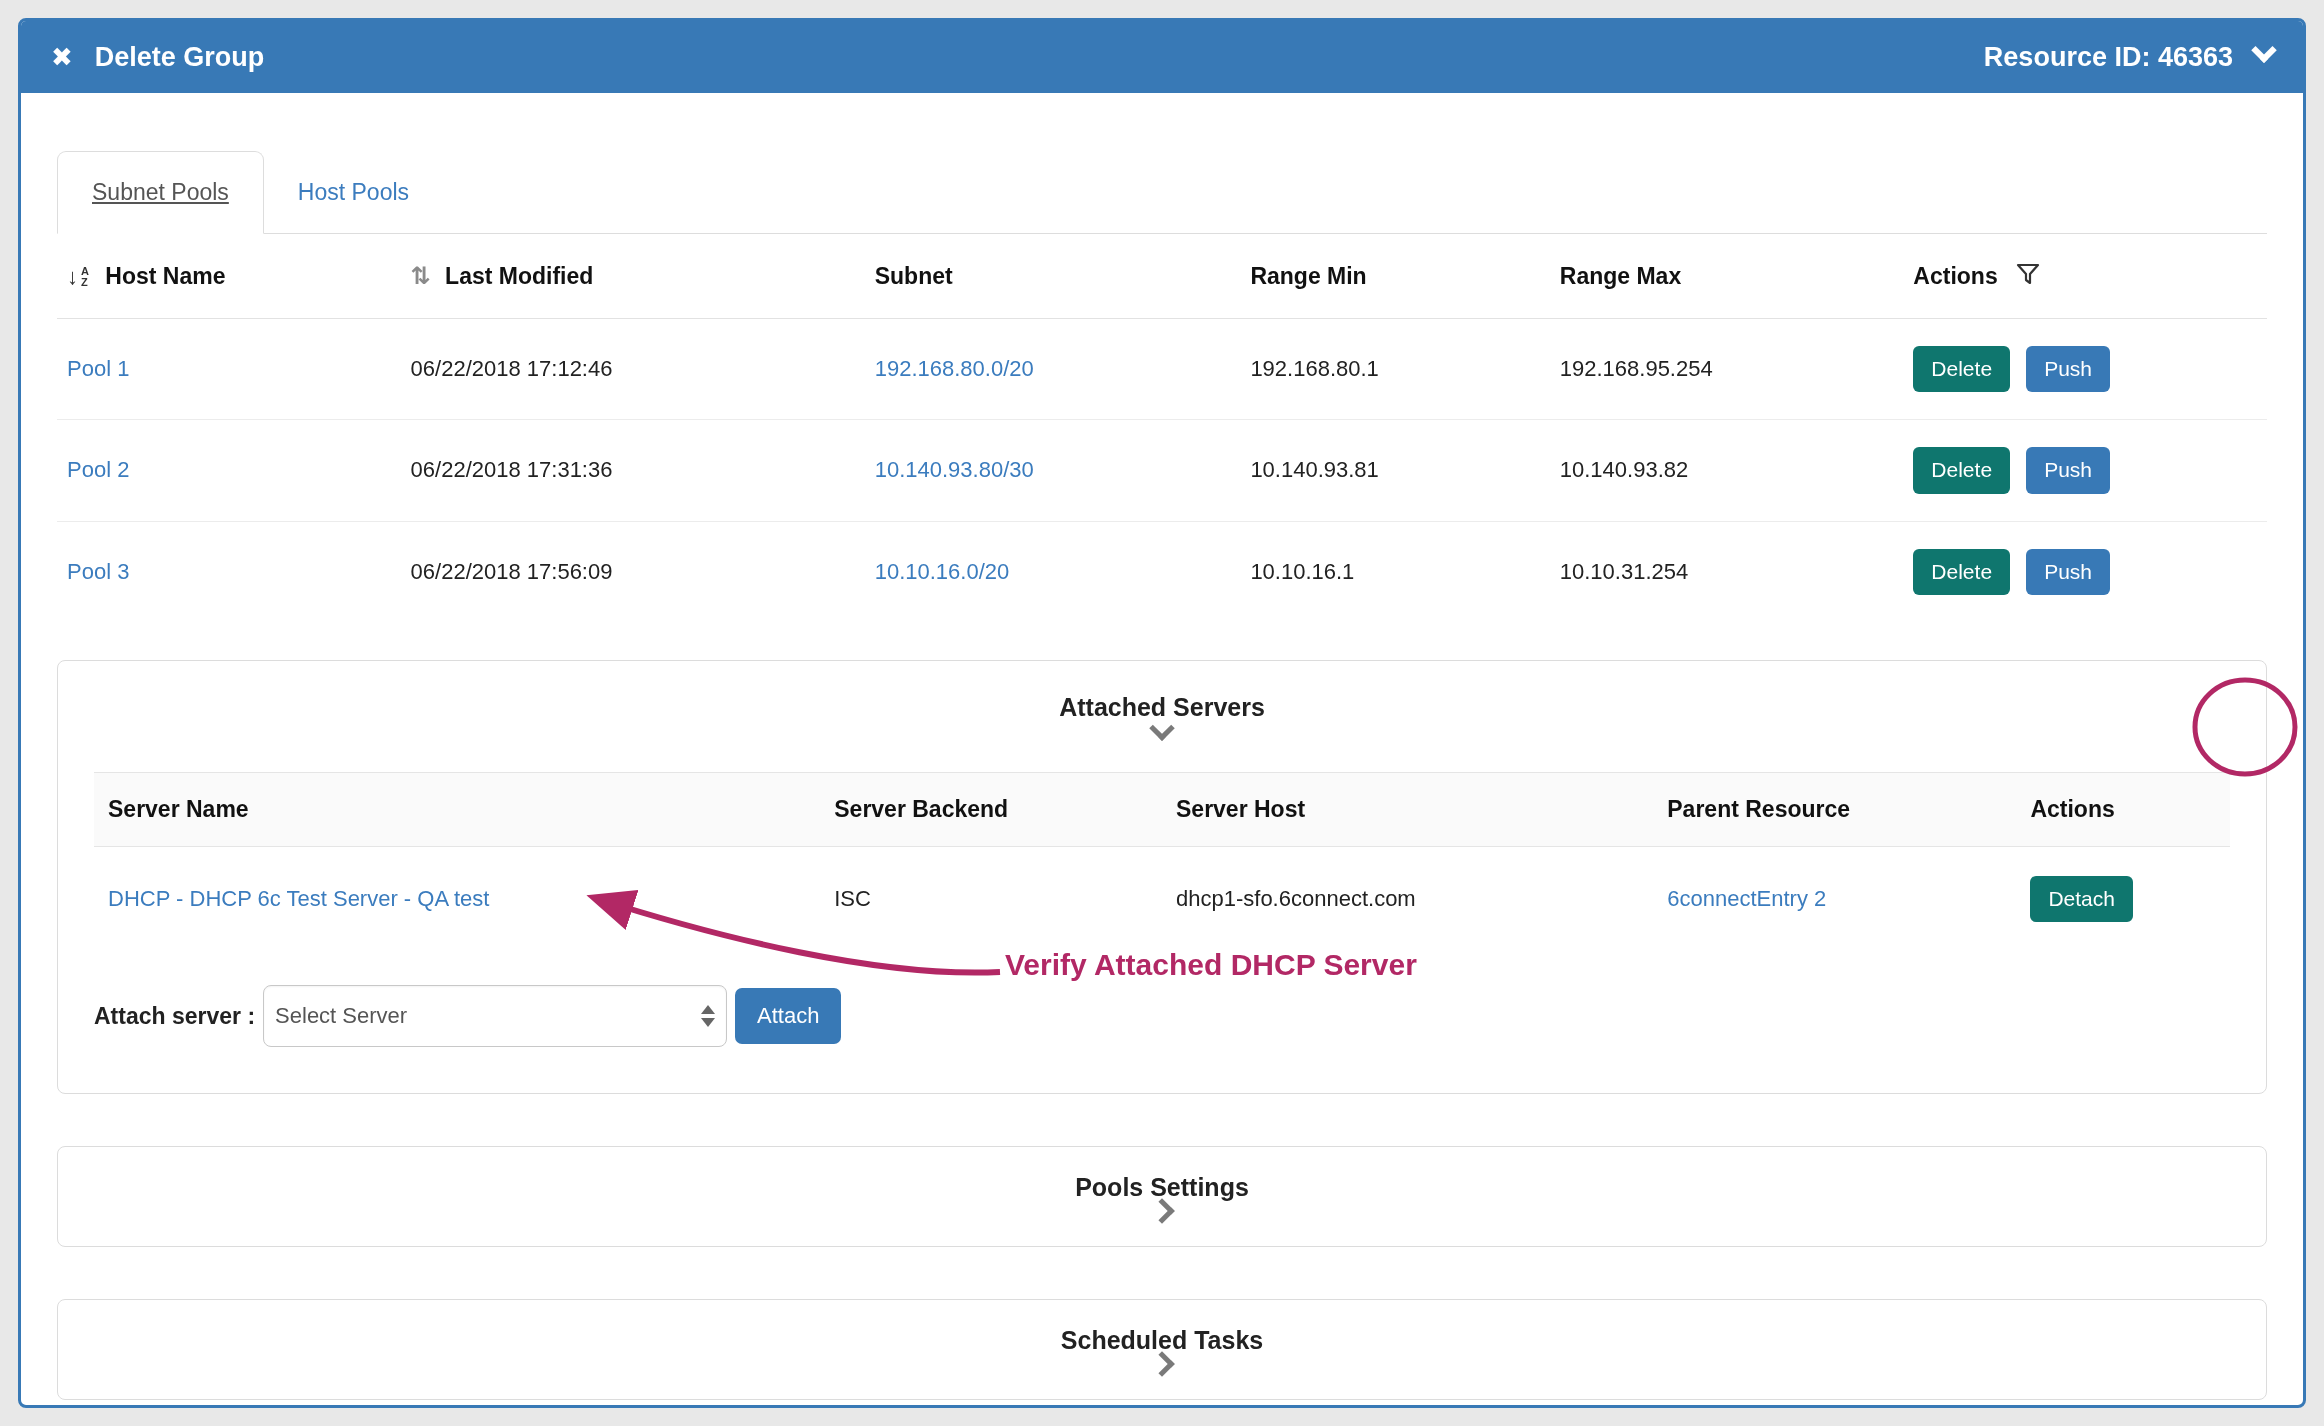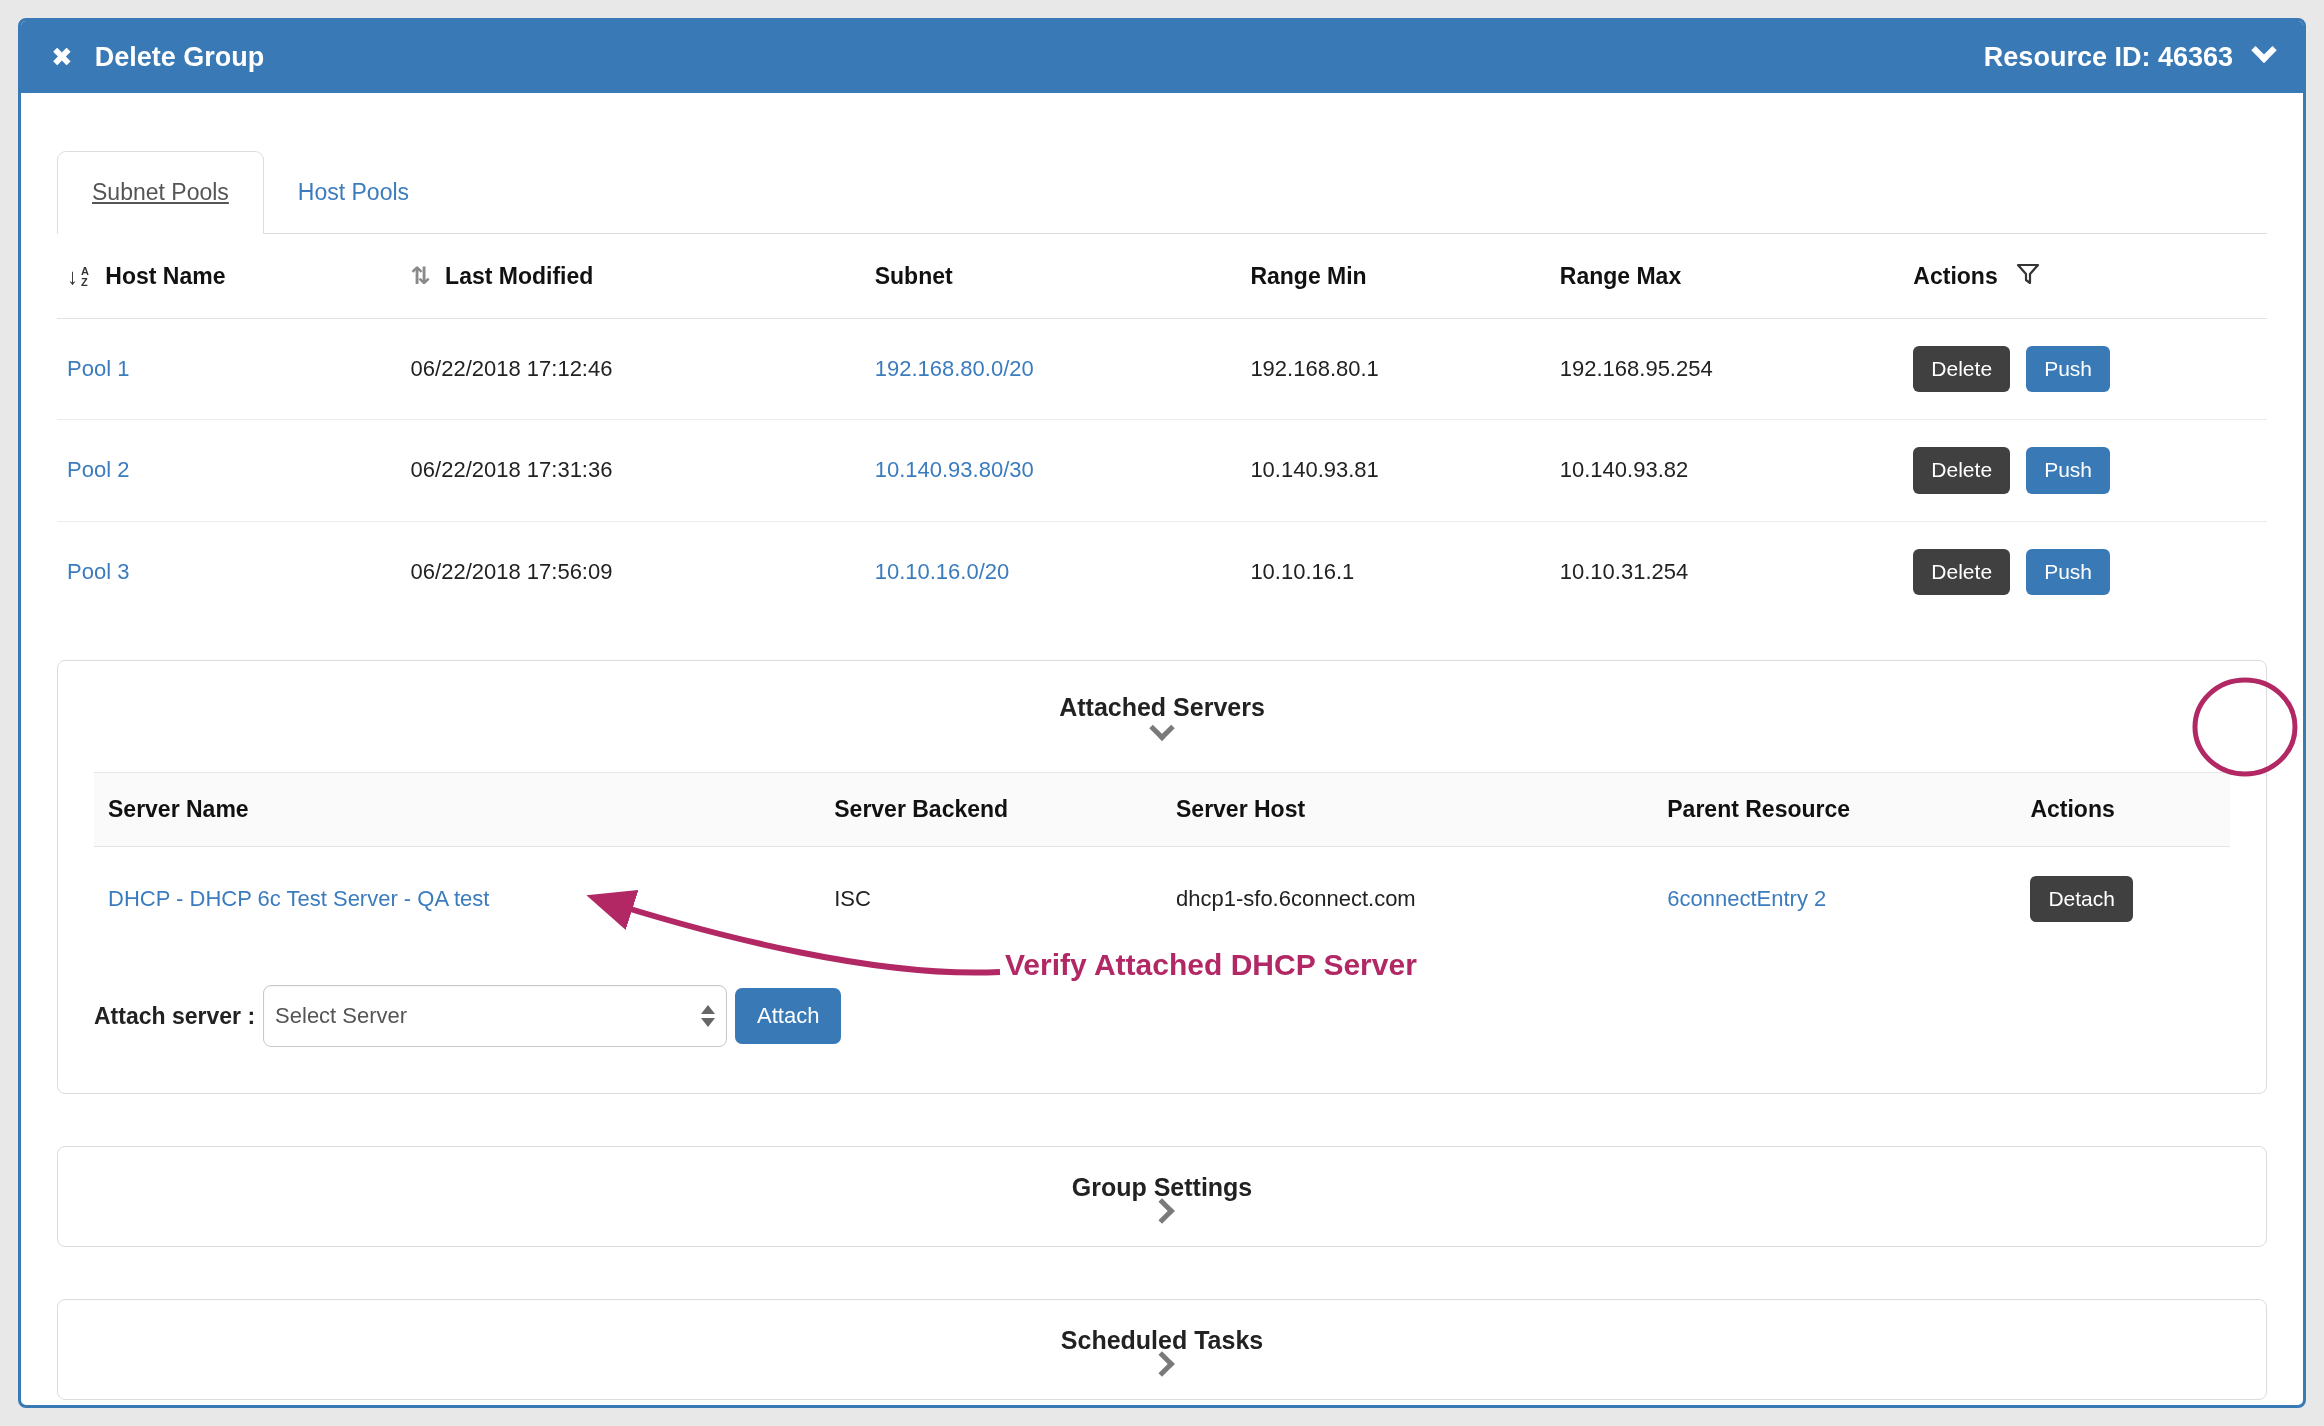--- a/index.html
+++ b/index.html
@@ -55,21 +55,21 @@
     border-radius: 7px;
     color: #fff;
     font-family: inherit;
     font-size: 22px;
     padding: 14px 22px;
     cursor: pointer;
     line-height: 1.25;
   }
   .btn-green { background: #4cab4c; }
   .btn-blue  { background: #3879b6; }
-  .btn-red   { background: #404040; }
+  .btn-red   { background: #0f766e; }
   .btn-sm    { font-size: 21px; padding: 10px 18px; border-radius: 6px; }
   
   .tabs { display: flex; margin-top: 58px; border-bottom: 1px solid #dddddd; align-items: flex-end; }
   .tab { font-size: 23px; padding: 27px 34px; cursor: pointer; }
   .tab.active {
     border: 1px solid #dddddd;
     border-bottom: 1px solid #ffffff;
     margin-bottom: -1px;
     border-radius: 9px 9px 0 0;
     color: #555;
@@ -309,21 +309,21 @@
               <i class="up"></i>
               <i class="dn"></i>
             </span>
         </div>
         <button class="btn btn-blue">Attach</button>
       </div>
     </div>
 
     <div class="panel collapsed">
       <div class="panel-header">
-        <span class="panel-title">Group Settings</span>
+        <span class="panel-title">Pools Settings</span>
         <span class="chev right big"></span>
       </div>
     </div>
 
     <div class="panel collapsed">
       <div class="panel-header">
         <span class="panel-title">Scheduled Tasks</span>
         <span class="chev right big"></span>
       </div>
     </div>

